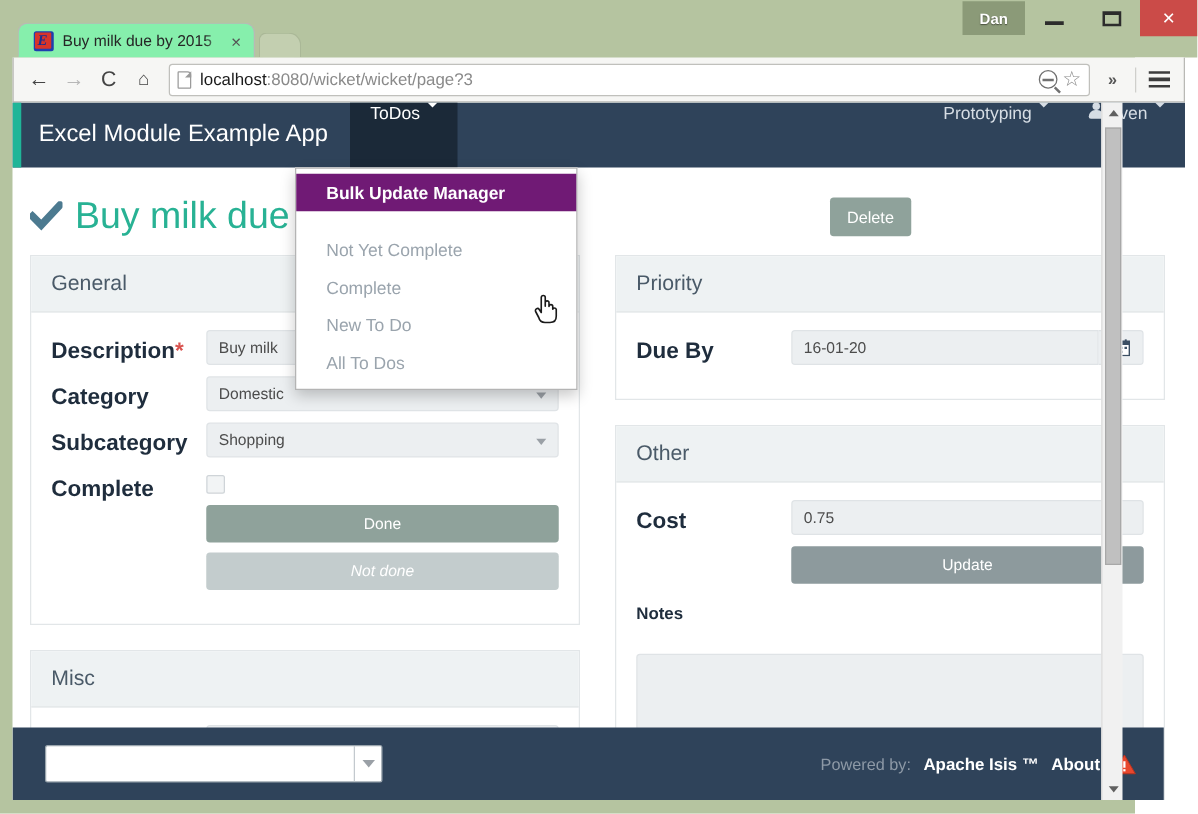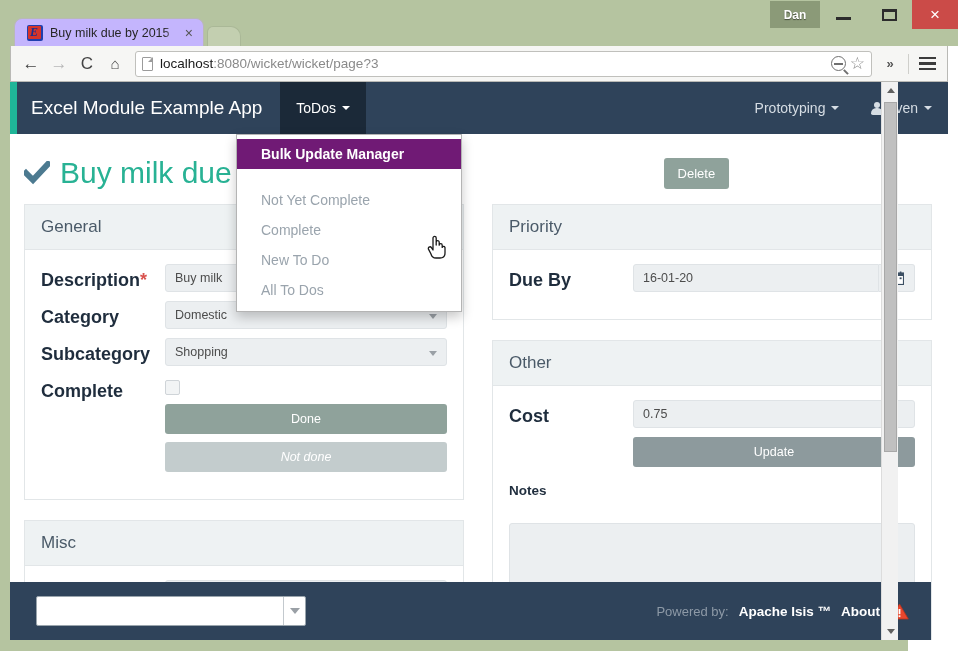--- a/index.html
+++ b/index.html
@@ -49,21 +49,21 @@
   .close-glyph { font-size: 17px; line-height: 1; font-weight: 300; }
 
   
   .tabstrip {
     position: absolute; left: 14px; top: 18px;
     display: flex; align-items: flex-end;
   }
   .tab {
     display: flex; align-items: center;
     height: 28px; width: 190px;
-    background: #c4b5fd;
+    background: #86efac;
     border-radius: 8px 8px 0 0;
     padding: 0 8px 0 12px;
     border: 1px solid #b9b9b5; border-bottom: none;
     position: relative;
   }
   .favicon {
     width: 16px; height: 16px; flex: none;
     background: #1f3fae;
     border-radius: 2px;
     position: relative; overflow: hidden;
@@ -169,21 +169,21 @@
     display: flex; align-items: stretch;
   }
   .navbar-accent { width: 7px; background: #1fb598; flex: none; }
   .navbar-brand {
     display: flex; align-items: center;
     color: #ffffff; font-size: 19px;
     padding: 0 18px 0 14px;
     white-space: nowrap;
   }
   .nav-item {
-    display: flex; align-items: center;
+    display: flex; align-items: flex-start;
     color: #d6dde4; font-size: 14px;
     padding: 0 16px;
     white-space: nowrap;
   }
   .nav-item.open { background: #1b2938; color: #ffffff; }
   .caret {
     display: inline-block; margin-left: 6px;
     border-left: 4px solid transparent;
     border-right: 4px solid transparent;
     border-top: 4px solid currentColor;

